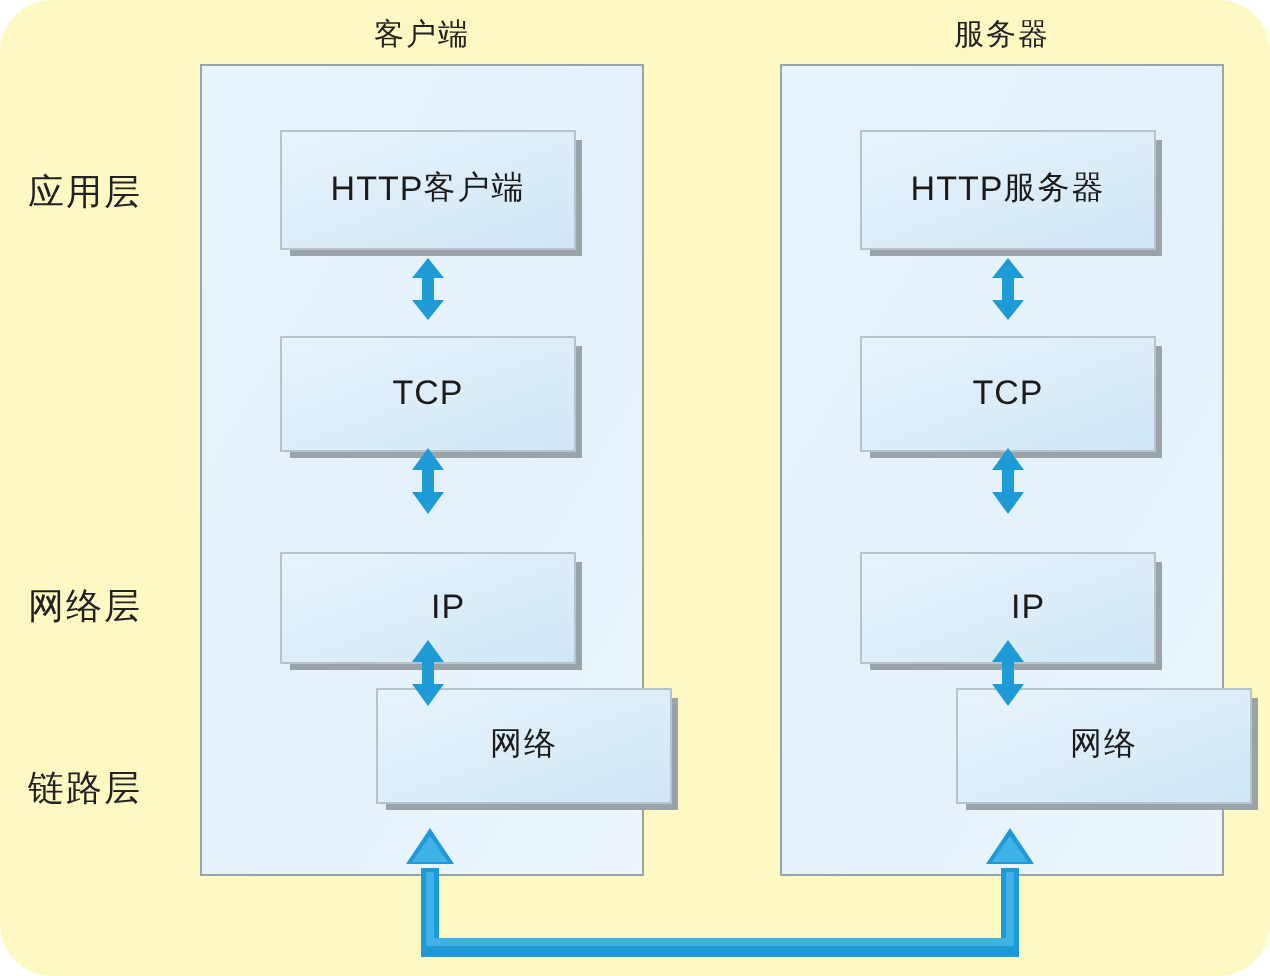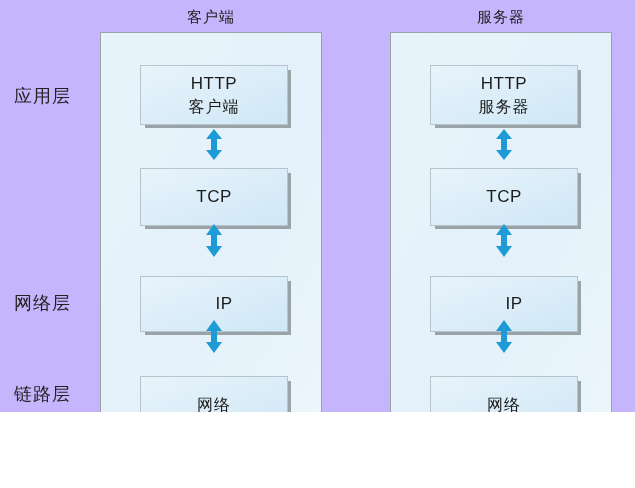--- a/index.html
+++ b/index.html
@@ -3,24 +3,25 @@
 <meta charset="utf-8">
 <style>
   html, body {
     margin: 0;
     padding: 0;
     background: #ffffff;
   }
   #stage {
     position: relative;
     width: 635px;
-    height: 412px;
-    background: #c4b5fd;
+    height: 488px;
+    background: #fef9c3;
     font-family: "Liberation Sans", "DejaVu Sans", sans-serif;
     overflow: hidden;
+    border-radius: 26px;
   }
 
   
   .col-title {
     position: absolute;
     text-align: center;
     font-size: 15px;
     color: #222222;
     letter-spacing: 1px;
     white-space: nowrap;
@@ -53,21 +54,21 @@
   #panel-server { left: 390px; width: 222px; }
 
   
   .proto-box {
     position: absolute;
     box-sizing: border-box;
     border: 1px solid #b8c4cc;
     background: linear-gradient(160deg, #e9f3fb 0%, #ddeef9 45%, #cfe7f6 100%);
     box-shadow: 4px 4px 0 -1px #9aa3a8;
     display: flex;
-    flex-direction: column;
+    flex-direction: row;
     align-items: center;
     justify-content: center;
     color: #1b1b1b;
     text-align: center;
     line-height: 1.35;
   }
   .proto-box .line-latin {
     font-size: 17px;
     letter-spacing: 0.5px;
   }
@@ -76,21 +77,21 @@
     letter-spacing: 1px;
   }
 
   
   .box-client { left: 140px; width: 148px; }
   .box-server { left: 430px; width: 148px; }
 
   .row-app  { top: 65px;  height: 60px; }
   .row-tcp  { top: 168px; height: 58px; }
   .row-ip   { top: 276px; height: 56px; padding-left: 20px; }
-  .row-link { top: 376px; height: 58px; }
+  .row-link { top: 344px; height: 58px; margin-left: 48px; }
 
   
   .dbl-arrow {
     position: absolute;
     width: 22px;
   }
   .a-client { left: 203px; }
   .a-server { left: 493px; }
   .a1 { top: 129px; height: 31px; }
   .a2 { top: 224px; height: 33px; }

